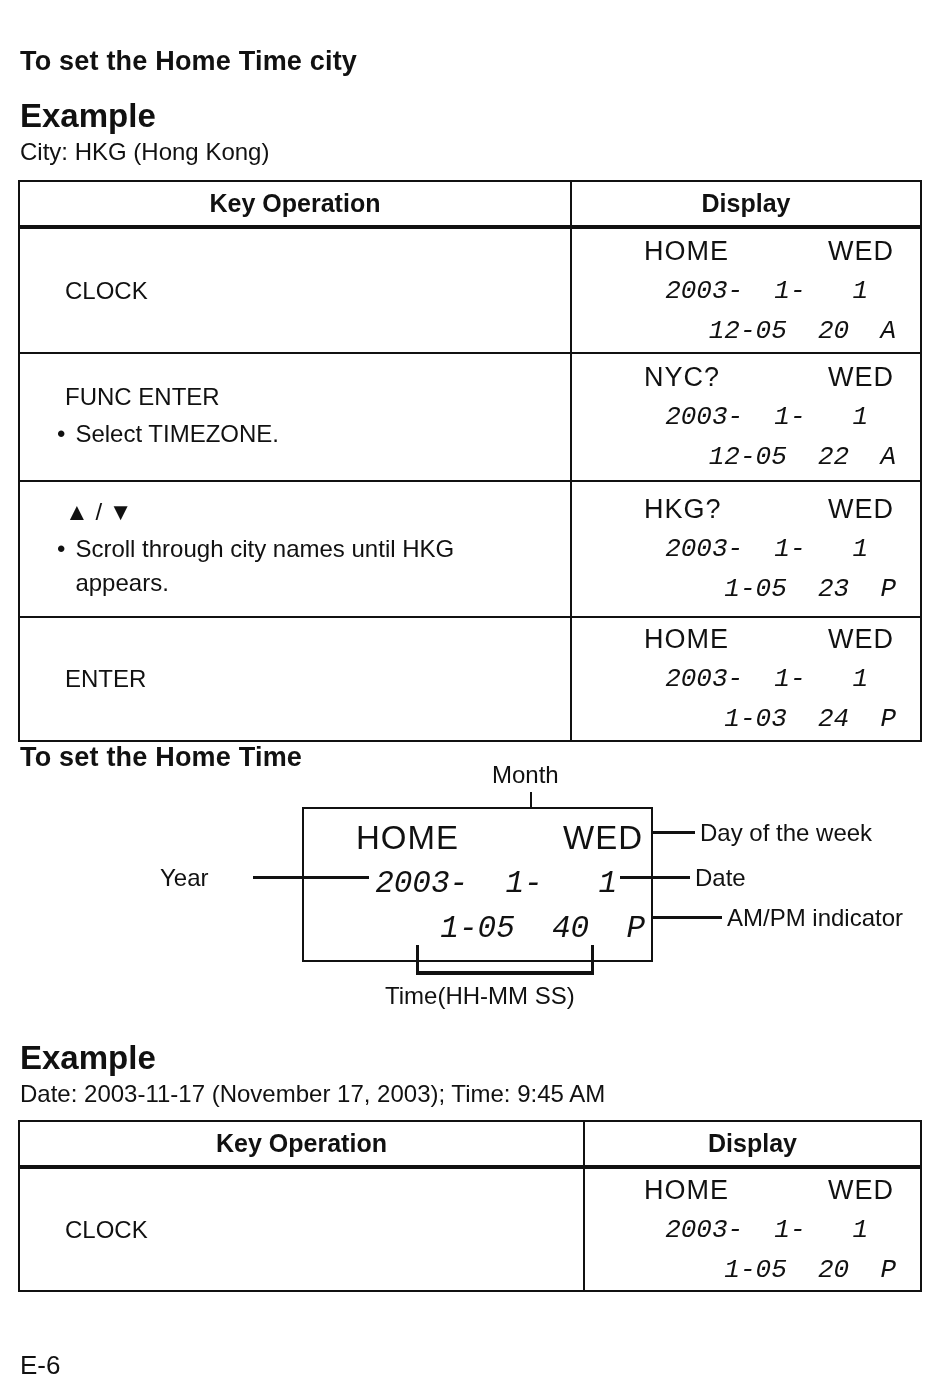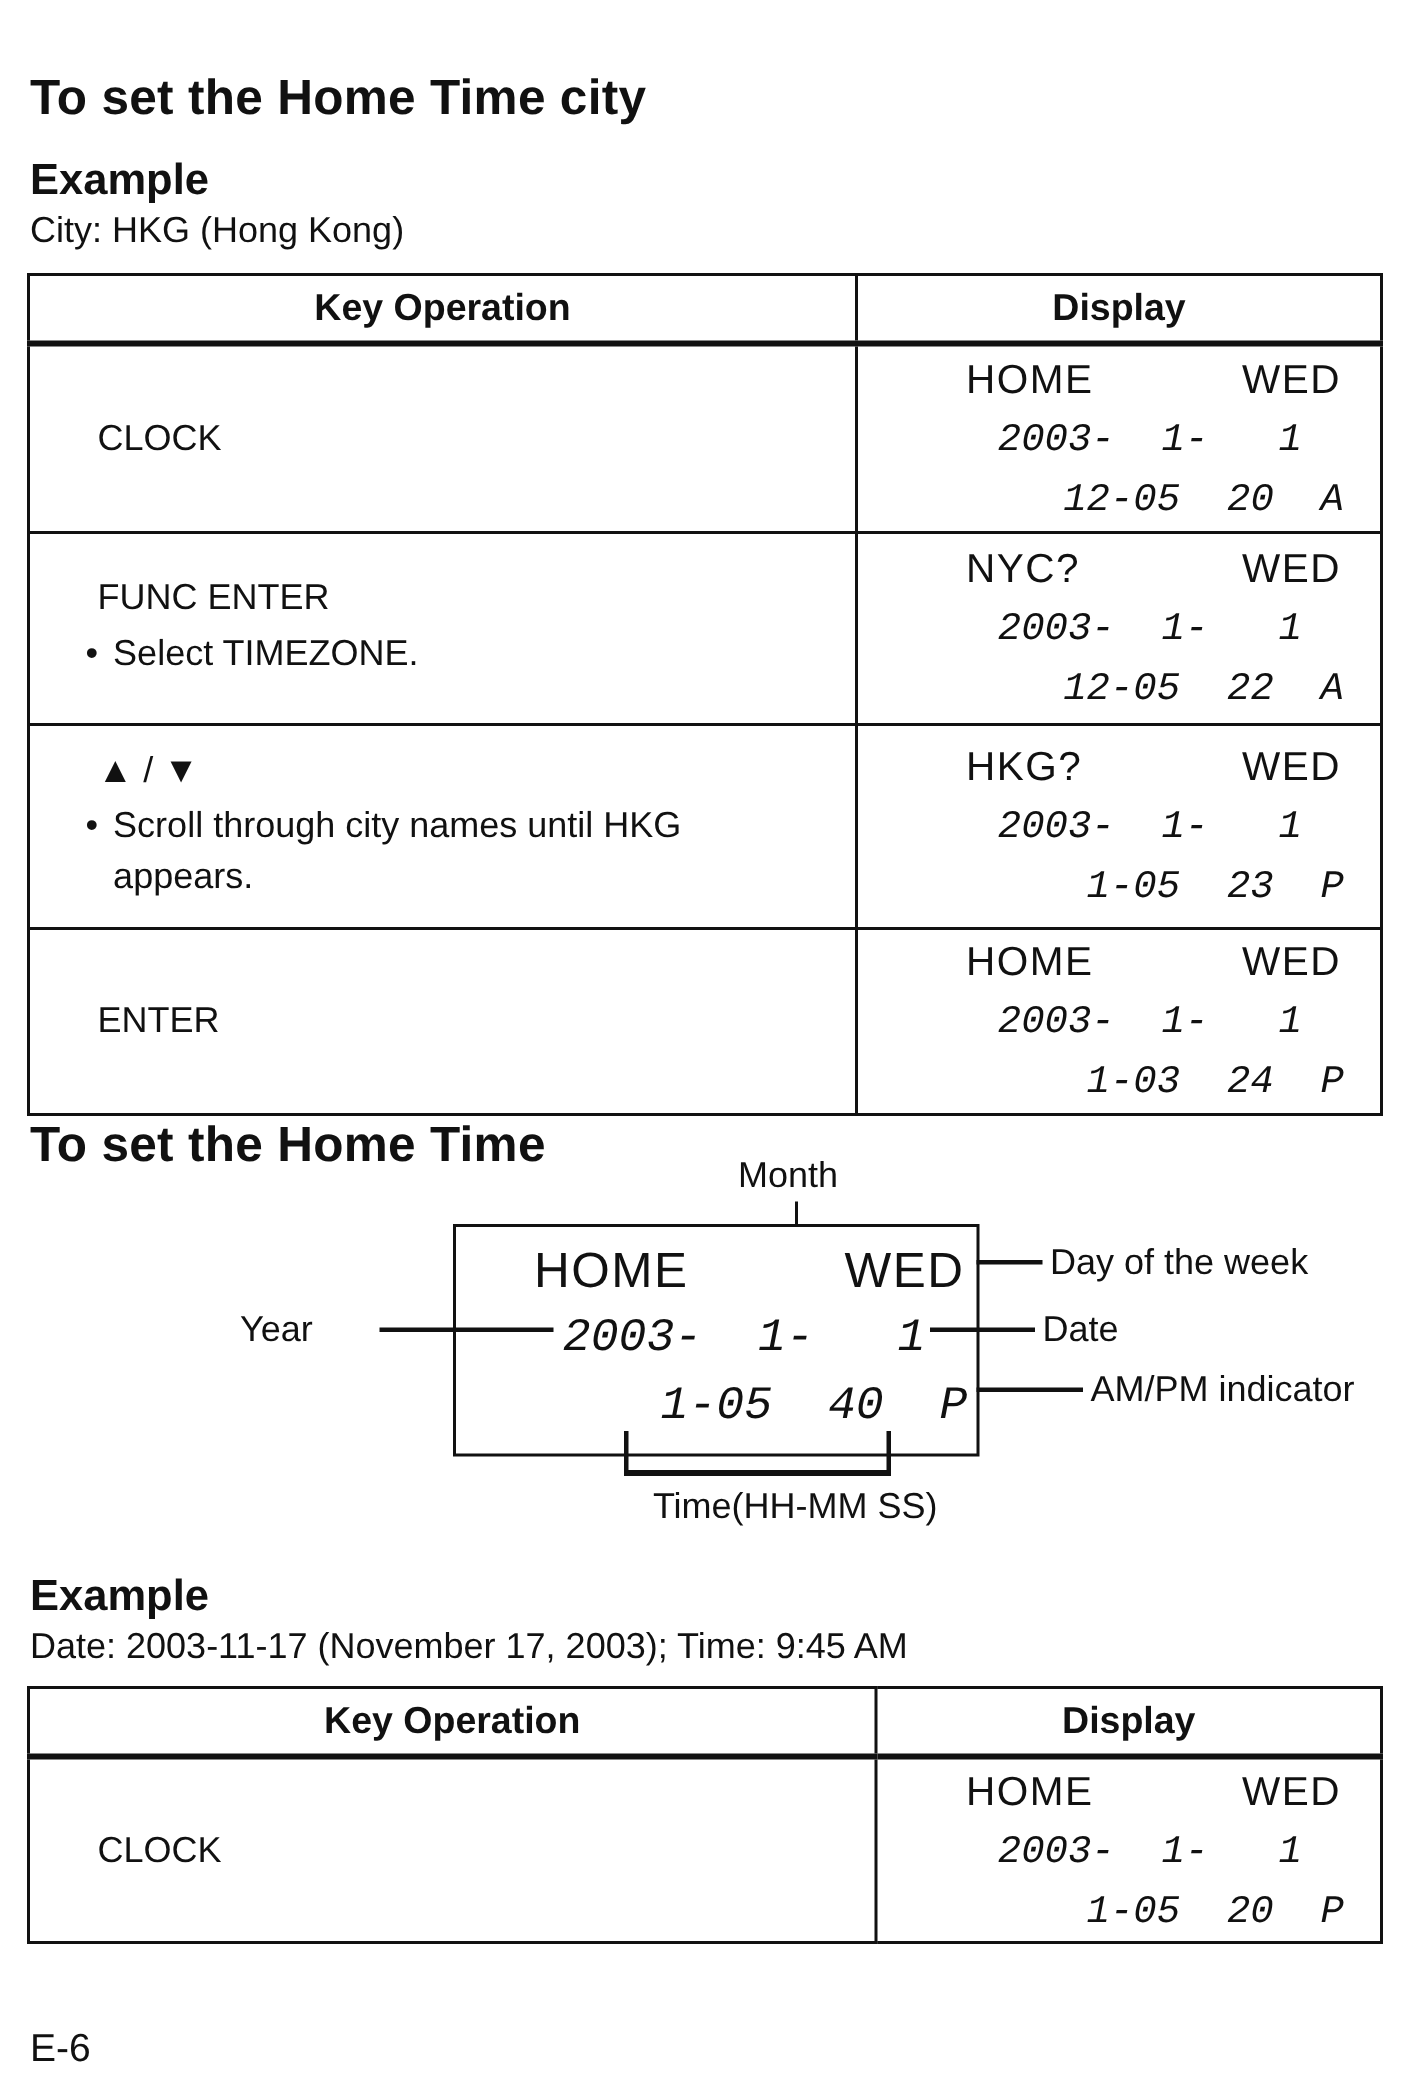--- a/index.html
+++ b/index.html
@@ -2,24 +2,24 @@
 <html><head>
 <meta charset="utf-8">
 <style>
   * { margin:0; padding:0; box-sizing:border-box; }
   html,body { background:#fff; }
   body {
     width:950px; height:1392px;
     font-family:"Liberation Sans", sans-serif;
     color:#111; position:relative; overflow:hidden;
   }
-  .section-title { font-size:33px; font-weight:bold; margin-left:20px; letter-spacing:0.2px; }
+  .section-title { font-size:27px; font-weight:bold; margin-left:20px; letter-spacing:0.2px; }
   .t1 { padding-top:46px; }
   .t2 { }
-  .ex-head { font-size:29px; font-weight:bold; margin:20px 0 0 20px; }
+  .ex-head { font-size:33px; font-weight:bold; margin:20px 0 0 20px; }
   .ex-detail { font-size:24px; margin:3px 0 0 20px; }
 
   table { border-collapse:collapse; table-layout:fixed; width:902px; margin:14px 0 0 18px; }
   th, td { border:2px solid #111;margin-left:26px; }
   th { font-size:25px; font-weight:bold; height:46px; border-bottom-width:4px; text-align:center; vertical-align:middle; }
   td { vertical-align:middle; }
   .keycell { padding-left:45px; }
   .key-main { font-size:24px; font-weight:normal; font-family:"Liberation Sans","DejaVu Sans",sans-serif; }
   .bullet-line { display:flex; gap:10px; font-size:24px; margin:6px 0 0 -8px; max-width:430px; line-height:34px; }
   .r1 td { height:126px; } .r2 td { height:128px; } .r3 td { height:136px; } .r4 td { height:124px; } .r5 td { height:124px; }
@@ -55,21 +55,21 @@
   .hl-dow { left:651px; top:74px; width:44px; }
   .lbl-dow { left:700px; top:61px; }
   .hl-date { left:620px; top:119px; width:70px; }
   .lbl-date { left:695px; top:106px; }
   .hl-ampm { left:651px; top:159px; width:71px; }
   .lbl-ampm { left:727px; top:146px; }
   .tick { position:absolute; width:3px; background:#111; }
   .tick-l { left:416px; top:188px; height:30px; }
   .tick-r { left:591px; top:188px; height:30px; }
   .bracket-bar { position:absolute; left:416px; top:214px; width:178px; height:4px; background:#111; }
-  .lbl-time { left:385px; top:224px; width:240px; text-align:right; }
+  .lbl-time { left:385px; top:224px; width:240px; text-align:left; }
 
   .footer { position:absolute; left:20px; top:1350px; font-size:26px;text-align:center; }
 </style>
 </head>
 <body>
 
 <div>
 
   <div class="section-title t1">To set the Home Time city</div>
 

